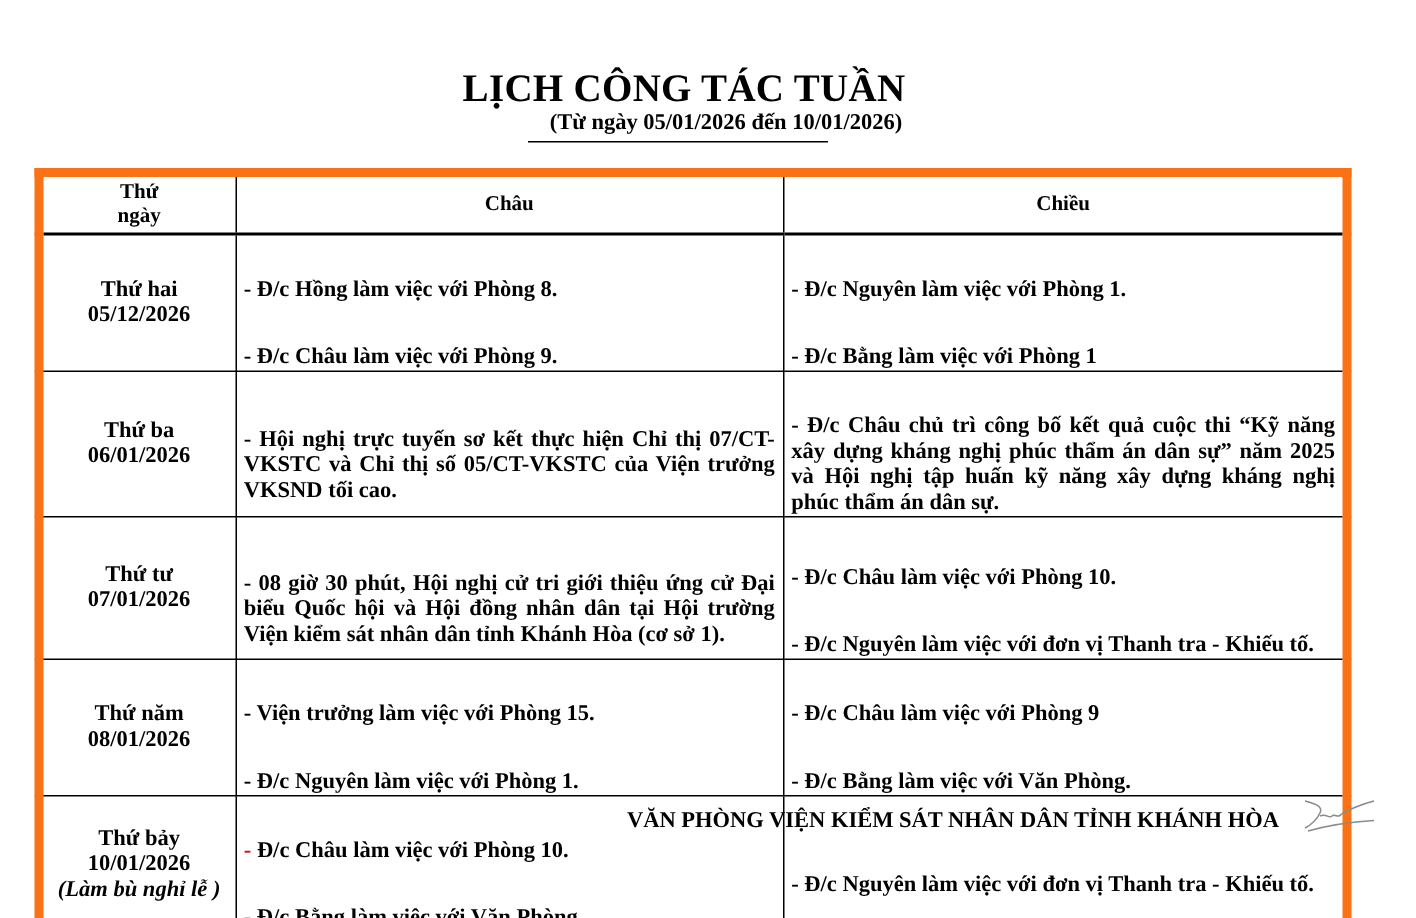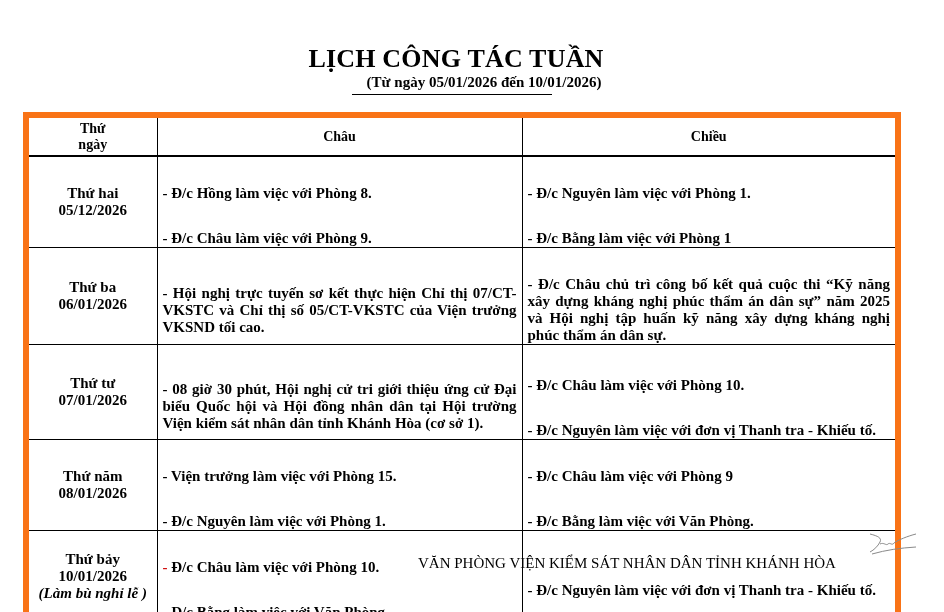--- a/index.html
+++ b/index.html
@@ -82,24 +82,25 @@
     .dash-red { color: #d01010; }
     tr.r1 td { height: 58px; }
     tr.r2 td { height: 74px; }
     tr.r3 td { height: 64px; }
     tr.r4 td { height: 52px; }
     tr.r5 td { height: 48px; }
     tr.r6 td { height: 56px; }
     .footer {
       position: absolute;
       left: 418px;
-      top: 554px;
+      top: 538px;
       font-size: 15px;
       line-height: 18px;
       white-space: nowrap;
+      font-weight: bold;
     }
     .signature {
       position: absolute;
       left: 868px;
       top: 530px;
       width: 50px;
       height: 26px;
     }
   </style>
 </head>

